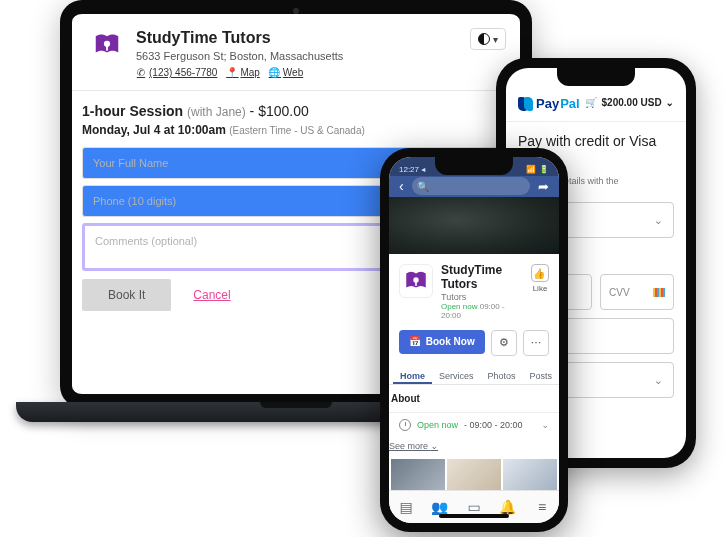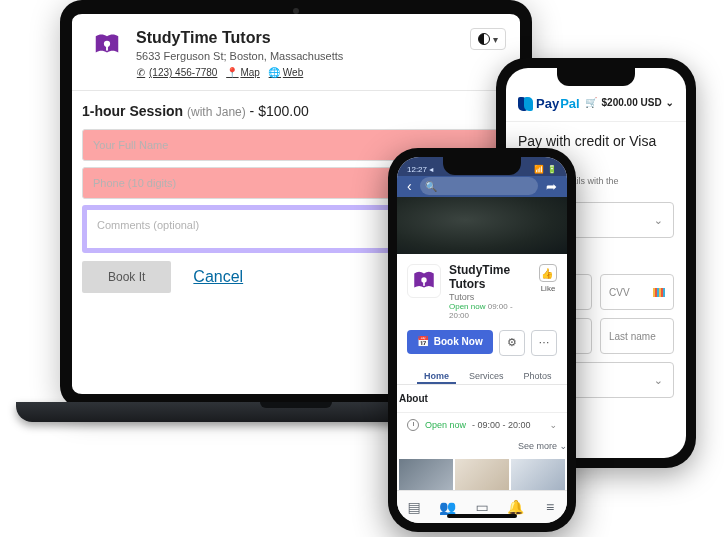--- a/index.html
+++ b/index.html
@@ -48,33 +48,33 @@
   .sess-line{font-size:14px;color:#222;}
   .sess-title{font-weight:700;}
   .sess-with{font-weight:400;color:#888;font-size:12px;}
   .sess-price{font-weight:400;}
   .sess-date{font-size:12px;font-weight:700;color:#222;margin-top:4px;}
   .sess-tz{font-weight:400;color:#888;font-size:10px;}
 
   .lp-form{margin-top:10px;display:flex;flex-direction:column;gap:6px;}
   .lp-input{
     width:100%;box-sizing:border-box;border:1px solid #dcdcdc;border-radius:3px;
-    padding:9px 10px;font-size:11px;color:#333;background:#fca5a5;
+    padding:9px 10px;font-size:11px;color:#333;background:#3b82f6;
   }
   .lp-input::placeholder,.lp-ta::placeholder{color:#b3b3b3;}
   .lp-ta{
-    width:100%;box-sizing:border-box;border:5px solid #c4b5fd;border-radius:3px;
+    width:100%;box-sizing:border-box;border:3px solid #c4b5fd;border-radius:3px;
     padding:9px 10px;font-size:11px;color:#333;background:#fff;height:48px;resize:none;font-family:inherit;
   }
   .lp-actions{display:flex;align-items:center;gap:22px;margin-top:8px;}
   .lp-book{
     background:#d8d8d8;border:none;color:#555;font-size:12px;
     padding:9px 26px;border-radius:2px;cursor:pointer;
   }
-  .lp-cancel{font-size:16px;color:#0369a1;text-decoration:underline;cursor:pointer;}
+  .lp-cancel{font-size:12px;color:#ec4899;text-decoration:underline;cursor:pointer;}
 
   
   .phone-r{
     position:absolute;left:496px;top:58px;width:200px;height:410px;
     background:#0b0b0b;border-radius:30px;padding:10px;box-sizing:border-box;
     box-shadow:0 8px 28px rgba(0,0,0,.35);
   }
   .phone-r .screen{
     width:100%;height:100%;background:#fff;border-radius:22px;overflow:hidden;position:relative;
   }
@@ -93,21 +93,21 @@
   .pp-h{font-size:14px;color:#222;font-weight:400;line-height:1.3;}
   .pp-sub{font-size:9px;color:#777;margin-top:8px;}
   .pp-field{border:1px solid #cfcfcf;border-radius:4px;height:34px;margin-top:16px;display:flex;align-items:center;justify-content:flex-end;padding:0 10px;font-size:11px;color:#888;}
   .pp-row{display:flex;gap:8px;margin-top:8px;}
   .pp-mini{flex:1;border:1px solid #cfcfcf;border-radius:4px;height:34px;display:flex;align-items:center;justify-content:space-between;padding:0 8px;font-size:10px;color:#888;}
   .pp-tag{width:12px;height:9px;background:repeating-linear-gradient(90deg,#f6bb42 0 2px,#e9573f 2px 4px,#3bafda 4px 6px);}
   .pp-badge{display:inline-block;width:22px;height:14px;border-radius:2px;background:linear-gradient(135deg,#00c3ff,#0077ff);margin-top:10px;}
 
   
   .phone-f{
-    position:absolute;left:388px;top:148px;width:188px;height:384px;
+    position:absolute;left:380px;top:148px;width:188px;height:384px;
     background:#0b0b0b;border-radius:30px;padding:9px;box-sizing:border-box;
     box-shadow:0 10px 34px rgba(0,0,0,.45);
   }
   .phone-f .screen{
     width:100%;height:100%;background:#fff;border-radius:22px;overflow:hidden;position:relative;
     display:flex;flex-direction:column;
   }
   .phone-f .notch{
     position:absolute;left:50%;top:0;width:78px;height:18px;background:#0b0b0b;
     border-radius:0 0 12px 12px;transform:translateX(-50%);z-index:5;
@@ -123,29 +123,29 @@
   .fb-logo svg{width:26px;height:26px;}
   .fb-name{font-size:12px;font-weight:700;color:#1c1e21;line-height:1.15;}
   .fb-cat{font-size:9px;color:#777;}
   .fb-open{font-size:8px;color:#2fb455;}
   .fb-open .grey{color:#888;}
   .fb-like{margin-left:auto;text-align:center;font-size:8px;color:#555;}
   .fb-like .thumb{width:16px;height:16px;border:1px solid #bbb;border-radius:4px;margin:0 auto 2px;display:flex;align-items:center;justify-content:center;font-size:10px;}
   .fb-cta{display:flex;gap:6px;padding:0 10px 8px;}
   .fb-book{flex:1;background:#4267d9;color:#fff;border:none;border-radius:4px;height:24px;font-size:10px;font-weight:700;display:flex;align-items:center;justify-content:center;gap:4px;cursor:pointer;}
   .fb-chip{width:24px;height:24px;border:1px solid #ccd0d5;border-radius:4px;display:flex;align-items:center;justify-content:center;font-size:11px;color:#555;cursor:pointer;background:#fff;}
-  .fb-tabs{display:flex;font-size:9px;color:#616770;border-bottom:1px solid #e5e5e5;padding:0 20px;overflow:hidden;gap:6px;}
+  .fb-tabs{display:flex;font-size:9px;color:#616770;border-bottom:1px solid #e5e5e5;padding:0 4px;overflow:hidden;}
   .fb-tab{padding:7px 7px;flex-shrink:0;}
   .fb-tab.active{color:#3b5998;border-bottom:2px solid #3b5998;font-weight:600;}
   .fb-section{padding:8px 2px;font-size:10px;font-weight:700;color:#1c1e21;border-bottom:1px solid #eee;}
   .fb-about-row{display:flex;align-items:center;gap:6px;padding:6px 10px;font-size:9px;color:#555;}
   .fb-about-row .clock{width:10px;height:10px;border:1px solid #888;border-radius:50%;position:relative;}
   .fb-about-row .clock::after{content:"";position:absolute;left:50%;top:20%;width:1px;height:4px;background:#888;}
   .fb-about-row .green{color:#2fb455;}
-  .fb-seemore{text-align:right;font-size:9px;color:#616770;padding:4px 0 8px;}
+  .fb-seemore{text-align:left;font-size:9px;color:#616770;padding:4px 0 8px;text-decoration:underline;}
   .fb-thumbs{display:flex;gap:2px;padding:0 2px;height:42px;}
   .fb-th{flex:1;background:#b9c2cc;}
   .fb-th.t1{background:linear-gradient(135deg,#6d7b88,#aab4bf);}
   .fb-th.t2{background:linear-gradient(135deg,#e8e0d4,#c7b9a4);}
   .fb-th.t3{background:linear-gradient(135deg,#dfe5ec,#a3b1c2);}
   .fb-nav{margin-top:auto;height:42px;border-top:1px solid #e5e5e5;background:#fafafa;display:flex;justify-content:space-around;align-items:center;}
   .fb-nav .nv{width:22px;height:22px;display:flex;align-items:center;justify-content:center;color:#606770;font-size:14px;}
   .homebar{position:absolute;bottom:5px;left:50%;transform:translateX(-50%);width:70px;height:4px;background:#0b0b0b;border-radius:2px;}
 
   
@@ -192,20 +192,24 @@
           </div>
         </div>
 
         <div class="lp-body">
           <div class="sess-line">
             <span class="sess-title">1-hour Session</span>
             <span class="sess-with">(with Jane)</span>
             <span> - </span>
             <span class="sess-price">$100.00</span>
           </div>
+          <div class="sess-date">
+            <span>Monday, Jul 4 at 10:00am</span>
+            <span class="sess-tz">(Eastern Time - US &amp; Canada)</span>
+          </div>
 
           <div class="lp-form">
             <input class="lp-input" placeholder="Your Full Name" style="">
             <input class="lp-input" placeholder="Phone (10 digits)" style="">
             <textarea class="lp-ta" placeholder="Comments (optional)" style=""></textarea>
           </div>
 
           <div class="lp-actions">
             <button class="lp-book">Book It</button>
             <span class="lp-cancel">Cancel</span>
@@ -243,23 +247,20 @@
         <span class="pp-badge"></span>
         <div class="pp-row">
           <div class="pp-mini"></div>
           <div class="pp-mini">
             <span>CVV</span>
             <span class="pp-tag"></span>
           </div>
         </div>
         <div class="pp-row">
           <div class="pp-mini"></div>
-          <div class="pp-mini">
-            <span>Last name</span>
-          </div>
         </div>
         <div class="pp-field" style="margin-top:8px">
           <span>⌄</span>
         </div>
       </div>
     </div>
   </div>
 
   <div class="phone-f">
     <div class="screen">

